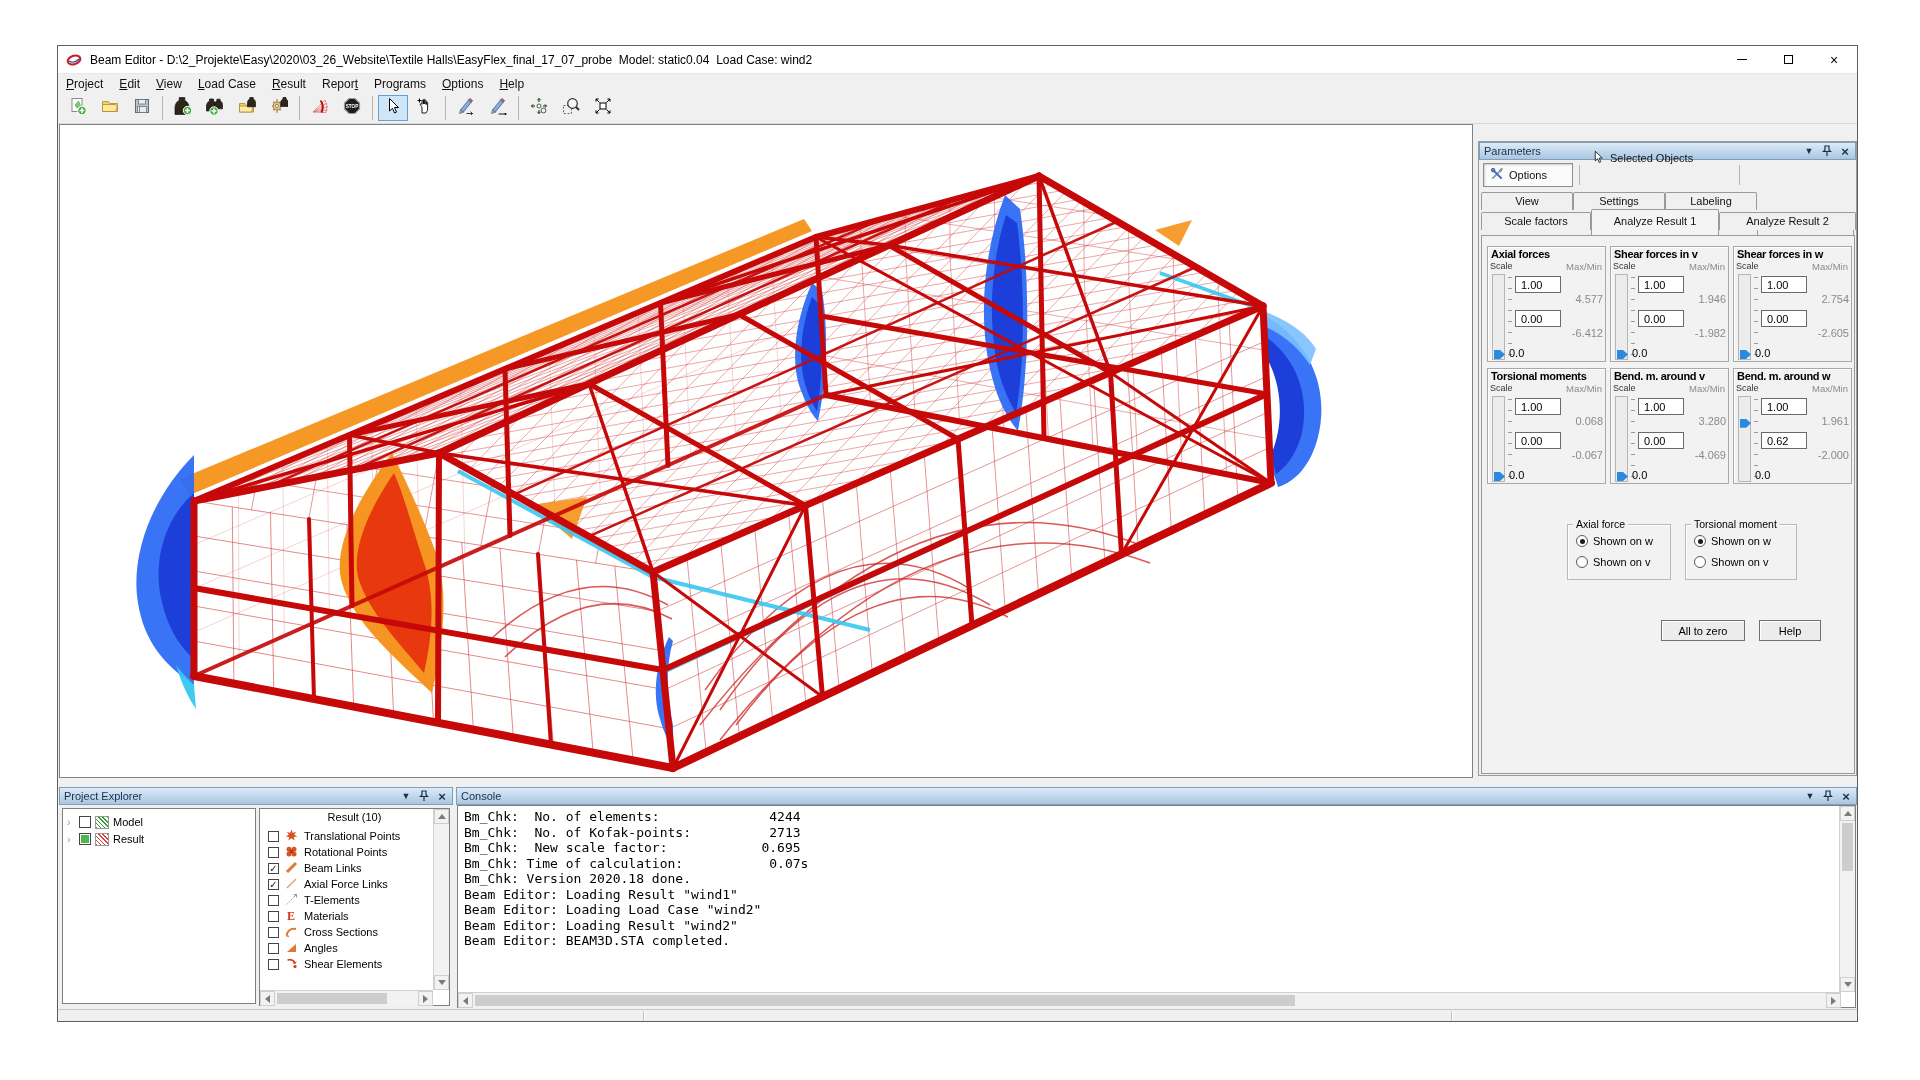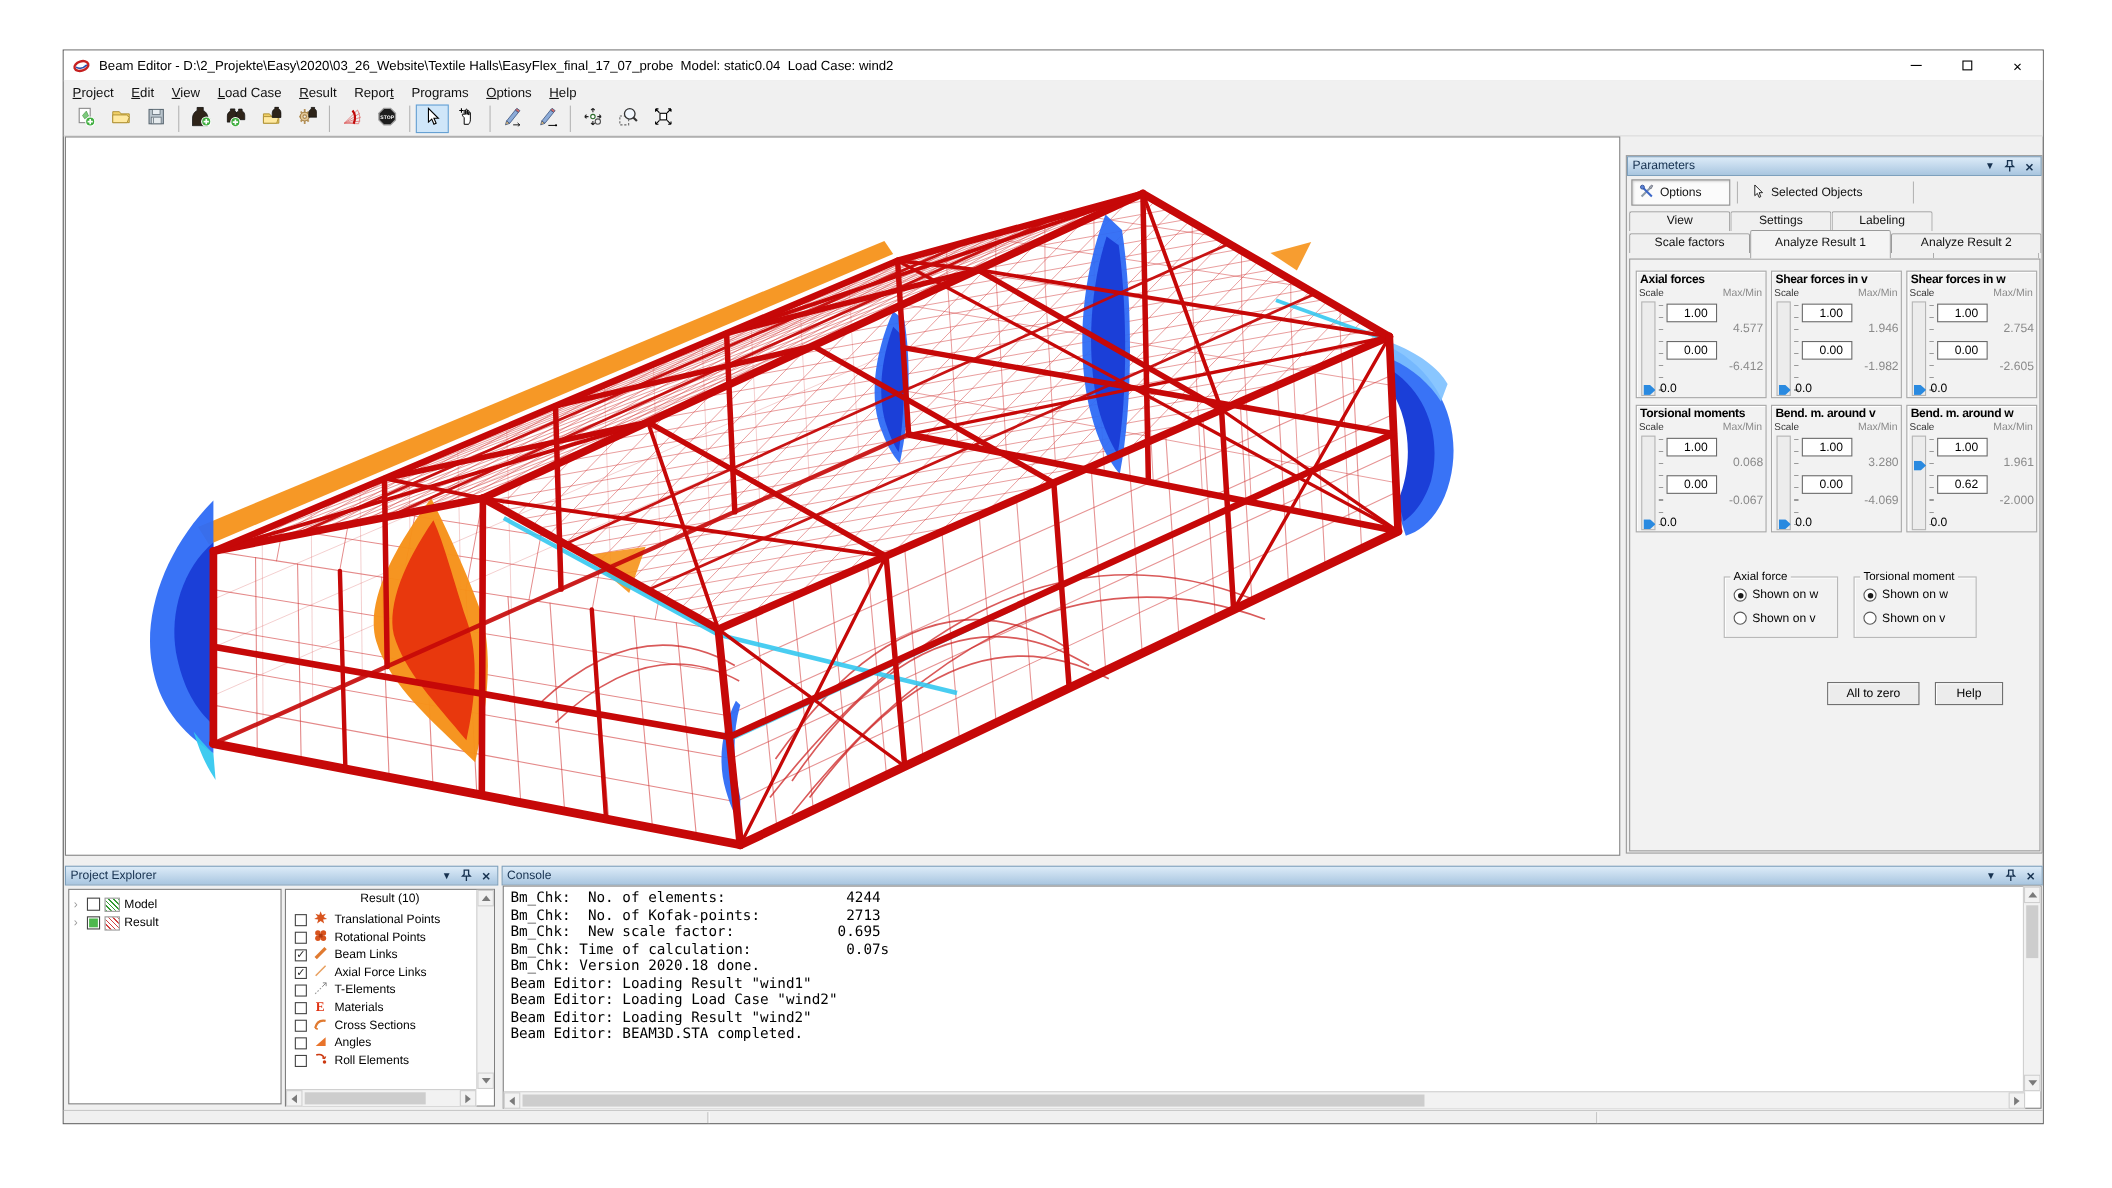--- a/index.html
+++ b/index.html
@@ -38,21 +38,21 @@
   .tab { position:absolute; font-size:11px; color:#111; text-align:center; background:#f0f0f0; border:1px solid #9a9a9a; border-bottom:none; border-radius:2px 2px 0 0; padding-top:2px; height:18px; }
   .tab.active { background:#f4f4f4; height:26px; padding-top:5px; z-index:3; }
   .pcontent { position:absolute; left:2px; top:93px; width:374px; height:539px; background:#f2f2f2; border:1px solid #9a9a9a; }
   .group { position:absolute; width:119px; height:116px; background:#f2f2f2; border:1px solid #a8a8a8; box-shadow:inset 1px 1px 0 #fff; }
   .gtitle { position:absolute; left:3px; top:1px; font-size:11px; font-weight:bold; color:#000; white-space:nowrap; letter-spacing:-0.3px; }
   .glab { position:absolute; font-size:9px; color:#333; }
   .gmaxmin { position:absolute; right:3px; top:14px; font-size:9.5px; color:#8a8a8a; }
   .slider { position:absolute; left:4px; top:27px; width:13px; height:86px; background:#ececec; border:1px solid #b5b5b5; }
   .sthumb { position:absolute; left:1px; width:11px; height:9px; background:#2a8ae0; clip-path:polygon(0 0,55% 0,100% 50%,55% 100%,0 100%); }
   .ticks { position:absolute; left:20px; top:30px; width:4px; height:80px; background:repeating-linear-gradient(#999 0 1px, transparent 1px 11px); }
-  .ginput { position:absolute; left:27px; width:46px; height:17px; border:1px solid #6a6a6a; background:#fff; font-family:"Liberation Sans",sans-serif; font-size:11px; padding:0 0 0 15px; color:#000; }
+  .ginput { position:absolute; left:27px; width:46px; height:17px; border:1px solid #6a6a6a; background:#fff; font-family:"Liberation Sans",sans-serif; font-size:11px; padding:0 0 0 5px; color:#000; }
   .gval { position:absolute; right:2px; font-size:11px; color:#8a8a8a; }
   .gzero { position:absolute; left:21px; top:100px; font-size:11px; color:#000; }
   .fieldset { position:absolute; border:1px solid #b9b9b9; box-shadow:inset 1px 1px 0 #fff; }
   .legend { position:absolute; top:-7px; left:5px; background:#f2f2f2; font-size:10.5px; color:#000; padding:0 3px; white-space:nowrap; }
   .radio-row { position:absolute; display:flex; align-items:center; gap:5px; font-size:11px; color:#000; }
   .rad { width:12px; height:12px; border:1px solid #5a5a5a; border-radius:50%; background:#fff; display:inline-flex; align-items:center; justify-content:center; }
   .rad.on::after { content:""; width:5px; height:5px; background:#1a1a1a; border-radius:50%; }
   .pbtn { position:absolute; height:21px; background:#ececec; border:1px solid #707070; box-shadow:inset 1px 1px 0 #fff; font-size:11px; color:#000; display:flex; align-items:center; justify-content:center; }
   
   .explorer { position:absolute; left:1px; top:741px; width:394px; height:222px; background:#f0f0f0; }
@@ -559,21 +559,21 @@
         <div class="tooltab pressed" style="left:4px; top:21px; width:90px;">
           <span><svg width="14" height="14" viewBox="0 0 18 18">
               <path d="M3 15L13 5" stroke="#8c9aa8" stroke-width="2.4"></path>
               <path d="M12 4l3-2.5 1 1L14 6z" fill="#aab6c2" stroke="#667"></path>
               <path d="M15 15L5 5" stroke="#3a66c8" stroke-width="2.4"></path>
               <circle cx="4" cy="4" r="2.3" fill="#5c84d8" stroke="#2c4a90"></circle>
             </svg></span>
           <span>Options</span>
         </div>
         <div class="vsep" style="left:100px; top:23px;"></div>
-        <div class="tooltab" style="left:106px; top:21px; width:148px;">
+        <div class="tooltab" style="left:106px; top:4px; width:148px;">
           <span><svg width="14" height="14" viewBox="0 0 18 18">
               <path d="M5.5 1.5v12.5l3-2.7 2 4.7 2-.9-2-4.6h4z" fill="#fff" stroke="#000"></path>
             </svg></span>
           <span>Selected Objects</span>
         </div>
         <div class="vsep" style="left:260px; top:23px;"></div>
         <div class="tab" style="left:2px; top:50px; width:92px;">View</div>
         <div class="tab" style="left:94px; top:50px; width:92px;">Settings</div>
         <div class="tab" style="left:186px; top:50px; width:92px;">Labeling</div>
         <div class="tab" style="left:278px; top:50px; width:97px;margin-top:25px;">Load zones</div>
@@ -787,21 +787,21 @@
             </svg></span>
     <span>Angles</span>
         </div>
         <div class="cl-item" style="left:8px; top:147px;">
     <span class="cb s"></span>
     <span><svg width="13" height="13" viewBox="0 0 13 13">
               <path d="M2.5 3Q8.5 1.5 10 6.5" fill="none" stroke="#cc3910" stroke-width="1.5"></path>
               <path d="M10 6.5L7.8 5.6M10 6.5l1.2-2" stroke="#cc3910" fill="none" stroke-width="1"></path>
               <circle cx="10" cy="9.5" r="1.6" fill="#cc3910"></circle>
             </svg></span>
-    <span>Roll Elements</span>
+    <span>Shear Elements</span>
         </div>
         <div class="sbar-v" style="right:0; top:0; width:16px; height:181px;">
   <div class="sb-btn" style="left:0; top:0; width:15px; height:15px;">
             <span class="tri up"></span>
           </div>
   <div class="sb-btn" style="left:0; bottom:0; width:15px; height:15px;">
             <span class="tri down"></span>
           </div>
  </div>
  <div class="sbar-h" style="left:0; top:181px; width:173px; height:16px;">

